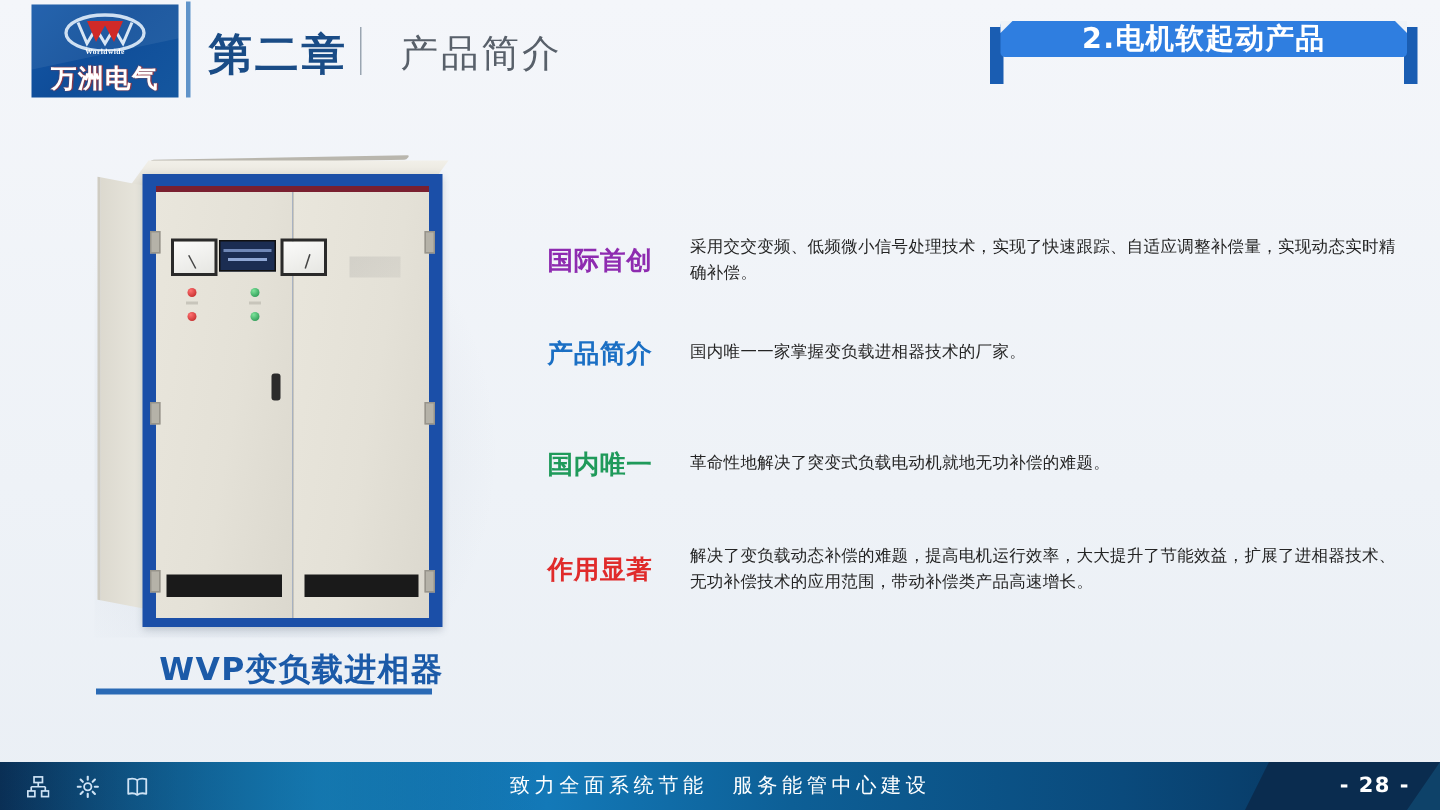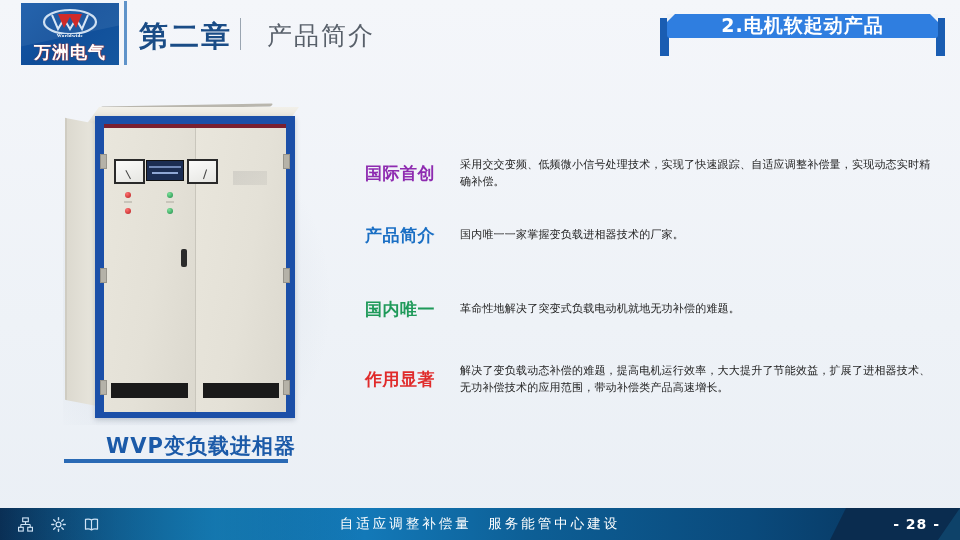--- a/index.html
+++ b/index.html
@@ -586,19 +586,19 @@
           <path d="M13.1 2.9 L11.5 4.5"></path>
             <path d="M4.5 11.5 L2.9 13.1"></path>
         </g>
       </svg>
       <svg width="15" height="15" viewBox="0 0 16 16">
         <path d="M8 3.3 C6.2 1.9 3.6 2.1 1.6 2.6 L1.6 13 C3.6 12.5 6.2 12.4 8 13.8 C9.8 12.4 12.4 12.5 14.4 13 L14.4 2.6 C12.4 2.1 9.8 1.9 8 3.3 Z" fill="none" stroke="#cfe3f5" stroke-width="1.3" stroke-linejoin="round"></path>
         <path d="M8 3.3 L8 13.8" stroke="#cfe3f5" stroke-width="1.2"></path>
       </svg>
     </div>
 
-    <div class="footer-center">自适应调整补偿量　服务能管中心建设</div>
+    <div class="footer-center">致力全面系统节能　服务能管中心建设</div>
 
     <div class="footer-page-bg"></div>
     <div class="footer-page">- 28 -</div>
   </div>
 
 </div>
 
 </body></html>

